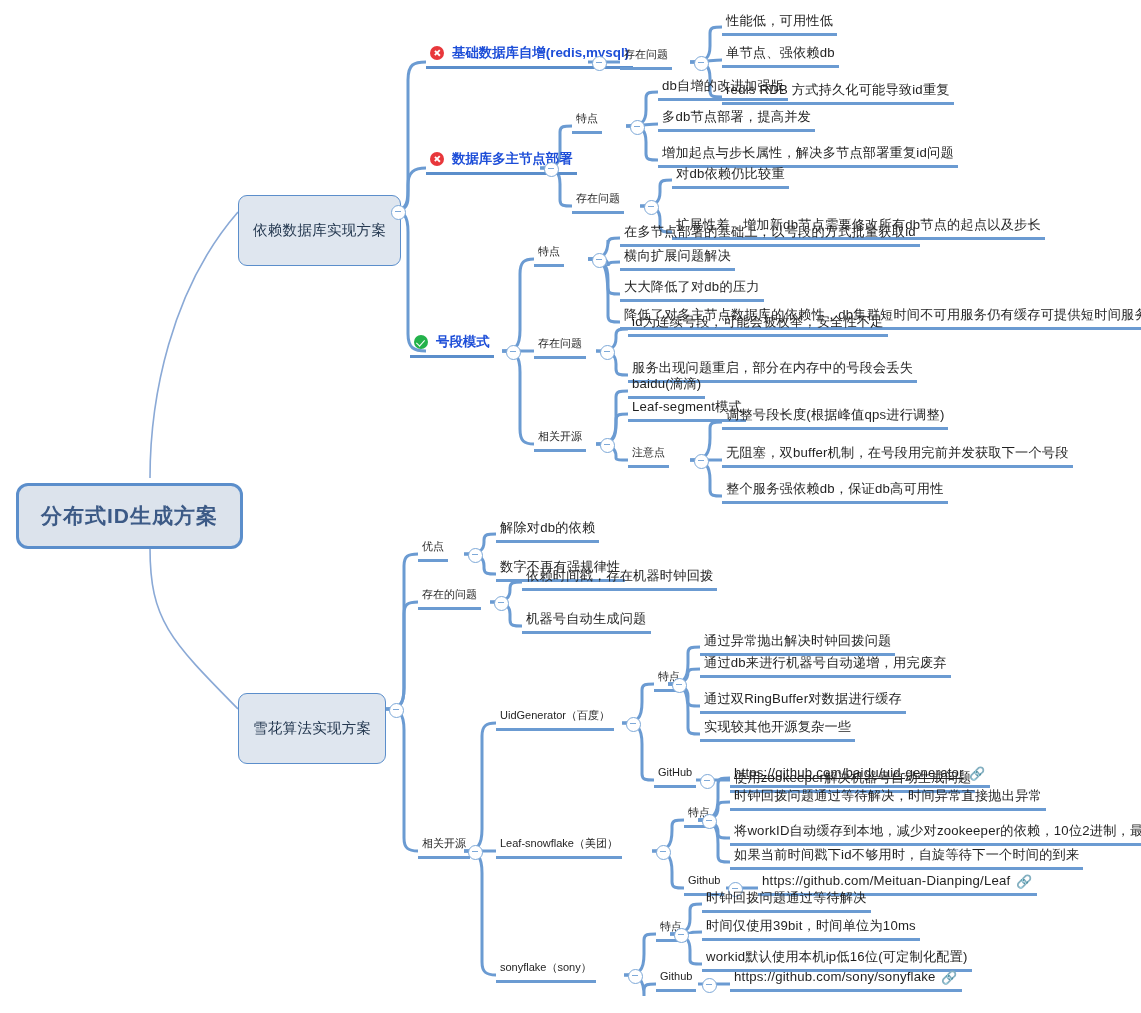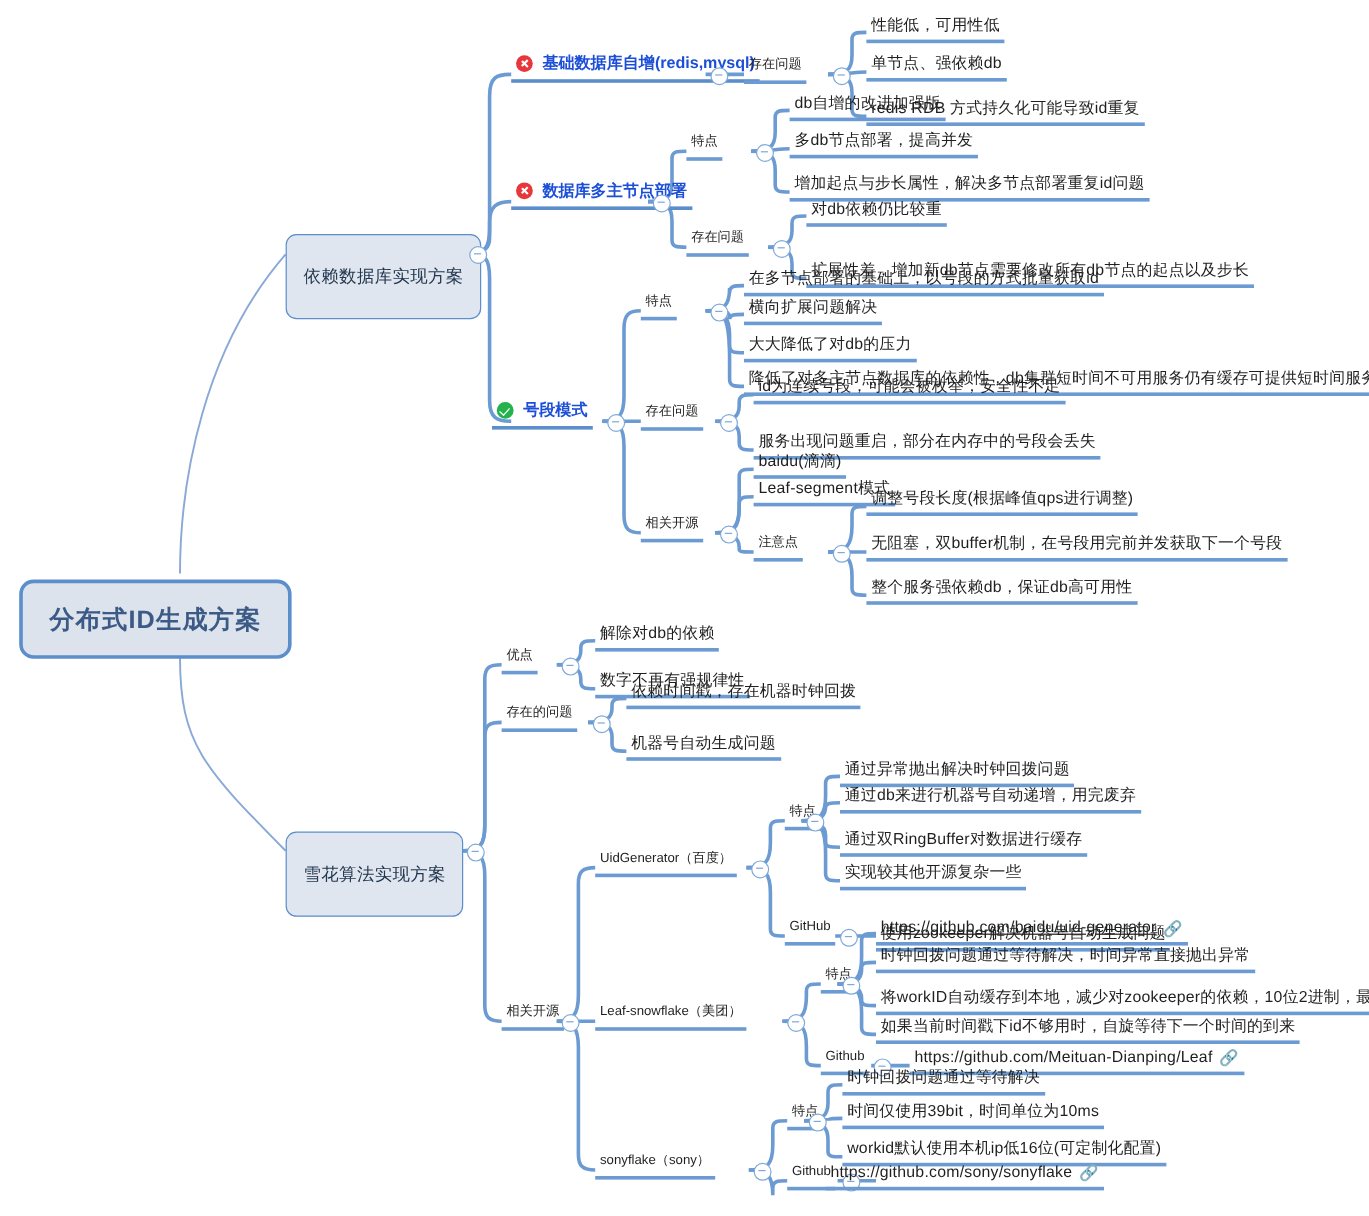--- a/index.html
+++ b/index.html
@@ -343,17 +343,17 @@
 
   <div class="node mid" style="left:496px;top:959px;">sonyflake（sony）</div>
   <div class="toggle" style="left:628px;top:969px;"></div>
   <div class="node mid" style="left:656px;top:918px;">特点</div>
   <div class="toggle" style="left:674px;top:928px;"></div>
   <div class="node leaf" style="left:702px;top:889px;">时钟回拨问题通过等待解决</div>
   <div class="node leaf" style="left:702px;top:917px;">时间仅使用39bit，时间单位为10ms</div>
   <div class="node leaf" style="left:702px;top:948px;">workid默认使用本机ip低16位(可定制化配置)</div>
   <div class="node mid" style="left:656px;top:968px;">Github</div>
   <div class="toggle" style="left:702px;top:978px;"></div>
-  <div class="node leaf" style="left:688px;top:968px;text-align:right;">
+  <div class="node leaf" style="left:730px;top:968px;text-align:right;">
     <span class="u">https://github.com/sony/sonyflake</span><span class="linkicon">🔗</span>
   </div>
 
 </div>
 
 </body></html>

